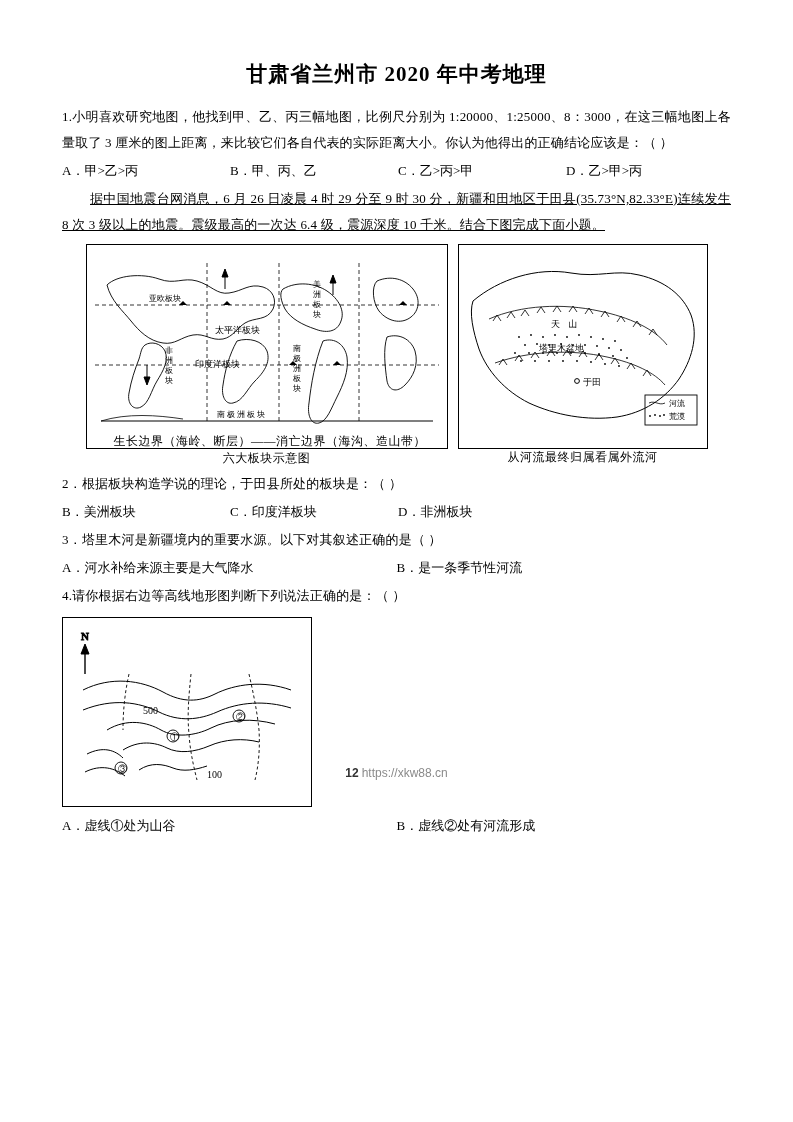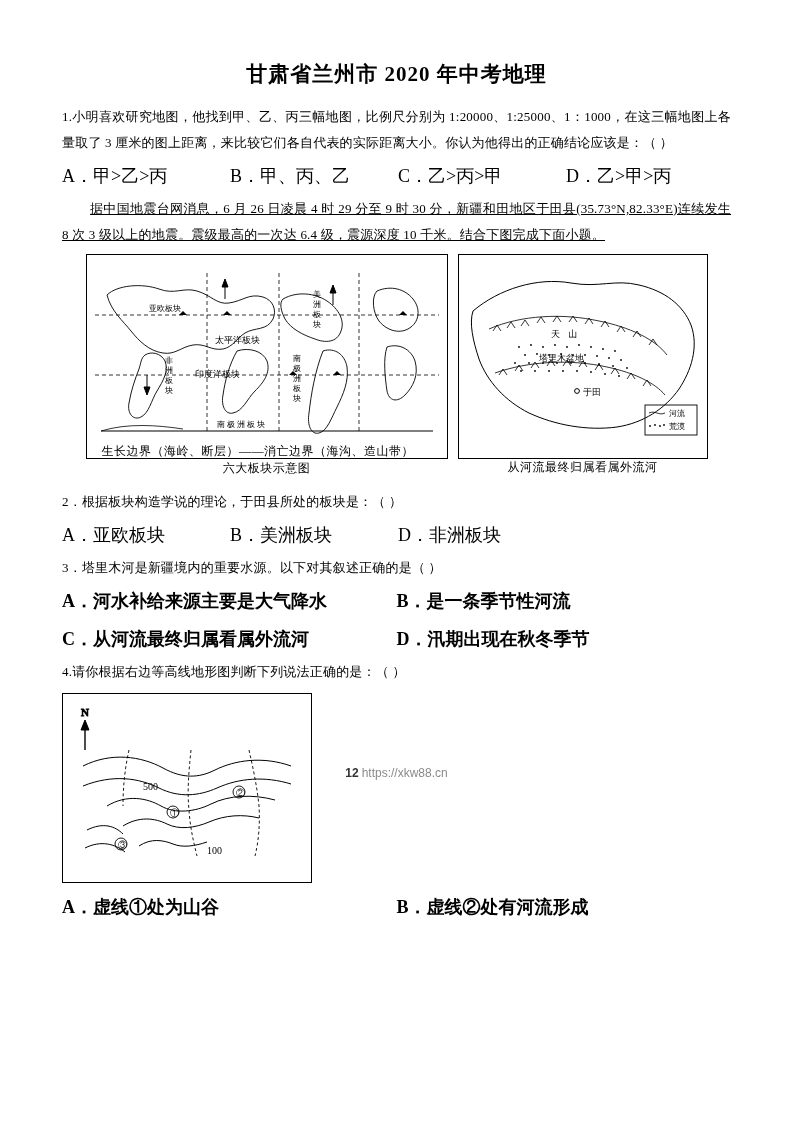--- a/index.html
+++ b/index.html
@@ -35,30 +35,30 @@
   }
   .q{
     font-size:13px;
     line-height:2.0;
     letter-spacing:0.2px;
     text-align:justify;
   }
   .q-indent{ text-indent:28px;text-decoration:underline; }
   .opts{
     display:flex;
-    font-size:18px;
+    font-size:13px;
     line-height:2.0;
     margin:2px 0 2px 0;
   }
   .opts > div{ }
   .o1{width:168px;}
   .o2{width:168px;}
   .o3{width:168px;}
   .o4{width:150px;}
-  .opts.two > div{width:50%;font-weight:bold;}
+  .opts.two > div{width:50%;}
   .fig-row{
     display:flex;
     gap:10px;
     margin:6px 0 2px 0;
     justify-content:center;
   }
   .figcap{
     text-align:center;
     font-size:12px;
     margin-top:0;
@@ -98,21 +98,21 @@
   svg{display:block;}
 </style>
 </head>
 <body>
 
 <div class="page">
 
   <div class="doc-title">甘肃省兰州市 2020 年中考地理</div>
 
 
-  <div class="q">1.小明喜欢研究地图，他找到甲、乙、丙三幅地图，比例尺分别为 1:20000、1:25000、1：1000，在这三幅地图上各量取了 3 厘米的图上距离，来比较它们各自代表的实际距离大小。你认为他得出的正确结论应该是：（     ）</div>
+  <div class="q">1.小明喜欢研究地图，他找到甲、乙、丙三幅地图，比例尺分别为 1:20000、1:25000、8：3000，在这三幅地图上各量取了 3 厘米的图上距离，来比较它们各自代表的实际距离大小。你认为他得出的正确结论应该是：（     ）</div>
 
   <div class="opts">
     <div class="o1">A．甲&gt;乙&gt;丙</div>
     <div class="o2">B．甲、丙、乙</div>
     <div class="o3">C．乙&gt;丙&gt;甲</div>
     <div class="o4">D．乙&gt;甲&gt;丙</div>
   </div>
 
   <div class="q q-indent">据中国地震台网消息，6 月 26 日凌晨 4 时 29 分至 9 时 30 分，新疆和田地区于田县(35.73°N,82.33°E)连续发生 8 次 3 级以上的地震。震级最高的一次达 6.4 级，震源深度 10 千米。结合下图完成下面小题。</div>
 
@@ -173,21 +173,21 @@
             <text x="108" y="122" font-size="9">印度洋板块</text>
             <text x="206" y="106">南</text>
             <text x="206" y="116">极</text>
             <text x="206" y="126">洲</text>
             <text x="206" y="136">板</text>
             <text x="206" y="146">块</text>
             <text x="130" y="172" font-size="8">南 极 洲 板 块</text>
           </g>
         </svg>
       </div>
-      <div class="figcap" style="text-align:left;padding-left:16px;margin-top:-16px;position:relative;z-index:2;background:transparent;">生长边界（海岭、断层）——消亡边界（海沟、造山带）</div>
+      <div class="figcap" style="text-align:left;padding-left:28px;margin-top:-16px;position:relative;z-index:2;background:transparent;">生长边界（海岭、断层）——消亡边界（海沟、造山带）</div>
       <div class="figcap">六大板块示意图</div>
     </div>
 
     <div class="map-right">
       <div class="box mapB">
         <svg viewBox="0 0 248 203" width="248" height="203">
           <g fill="none" stroke="#000" stroke-width="1">
             <path d="M14 56 C40 34 78 22 112 28 C140 33 156 24 180 30 C206 36 224 50 232 70 C240 92 232 116 220 134 C206 154 184 168 158 172 C128 176 96 170 70 158 C46 146 28 126 20 104 C14 86 10 68 14 56 Z"></path>
             <path d="M30 74 C62 60 104 58 140 66 C170 72 196 84 208 100" stroke-width="0.8"></path>
             <path d="M36 118 C70 106 112 104 148 112 C176 118 196 128 206 140" stroke-width="0.8"></path>
@@ -273,35 +273,31 @@
                 <circle cx="205" cy="170" r="0.9"></circle>
             </g>
             <text x="210" y="174" font-family="Liberation Serif, serif" font-size="8">荒漠</text>
           </g>
         </svg>
       </div>
       <div class="figcap">从河流最终归属看属外流河</div>
     </div>
   </div>
 
-  <div class="q" style="margin-top:12px;">2．根据板块构造学说的理论，于田县所处的板块是：（     ）</div>
+  <div class="q" style="margin-top:4px;">2．根据板块构造学说的理论，于田县所处的板块是：（     ）</div>
   <div class="opts">
-    <div class="o1">A．亚欧板块</div>
     <div class="o2">B．美洲板块</div>
+    <div class="o3">C．印度洋板块</div>
     <div class="o4">D．非洲板块</div>
   </div>
 
   <div class="q">3．塔里木河是新疆境内的重要水源。以下对其叙述正确的是（     ）</div>
   <div class="opts two">
     <div>A．河水补给来源主要是大气降水</div>
     <div>B．是一条季节性河流</div>
-  </div>
-  <div class="opts two">
-    <div>C．从河流最终归属看属外流河</div>
-    <div>D．汛期出现在秋冬季节</div>
   </div>
 
   <div class="q" style="">4.请你根据右边等高线地形图判断下列说法正确的是：（     ）</div>
 
   <div class="contour-wrap">
     <div class="box contour">
       <svg viewBox="0 0 248 188" width="248" height="188">
 
         <g stroke="#000" fill="#000">
           <text x="18" y="22" font-family="Liberation Serif, serif" font-size="11">N</text>

